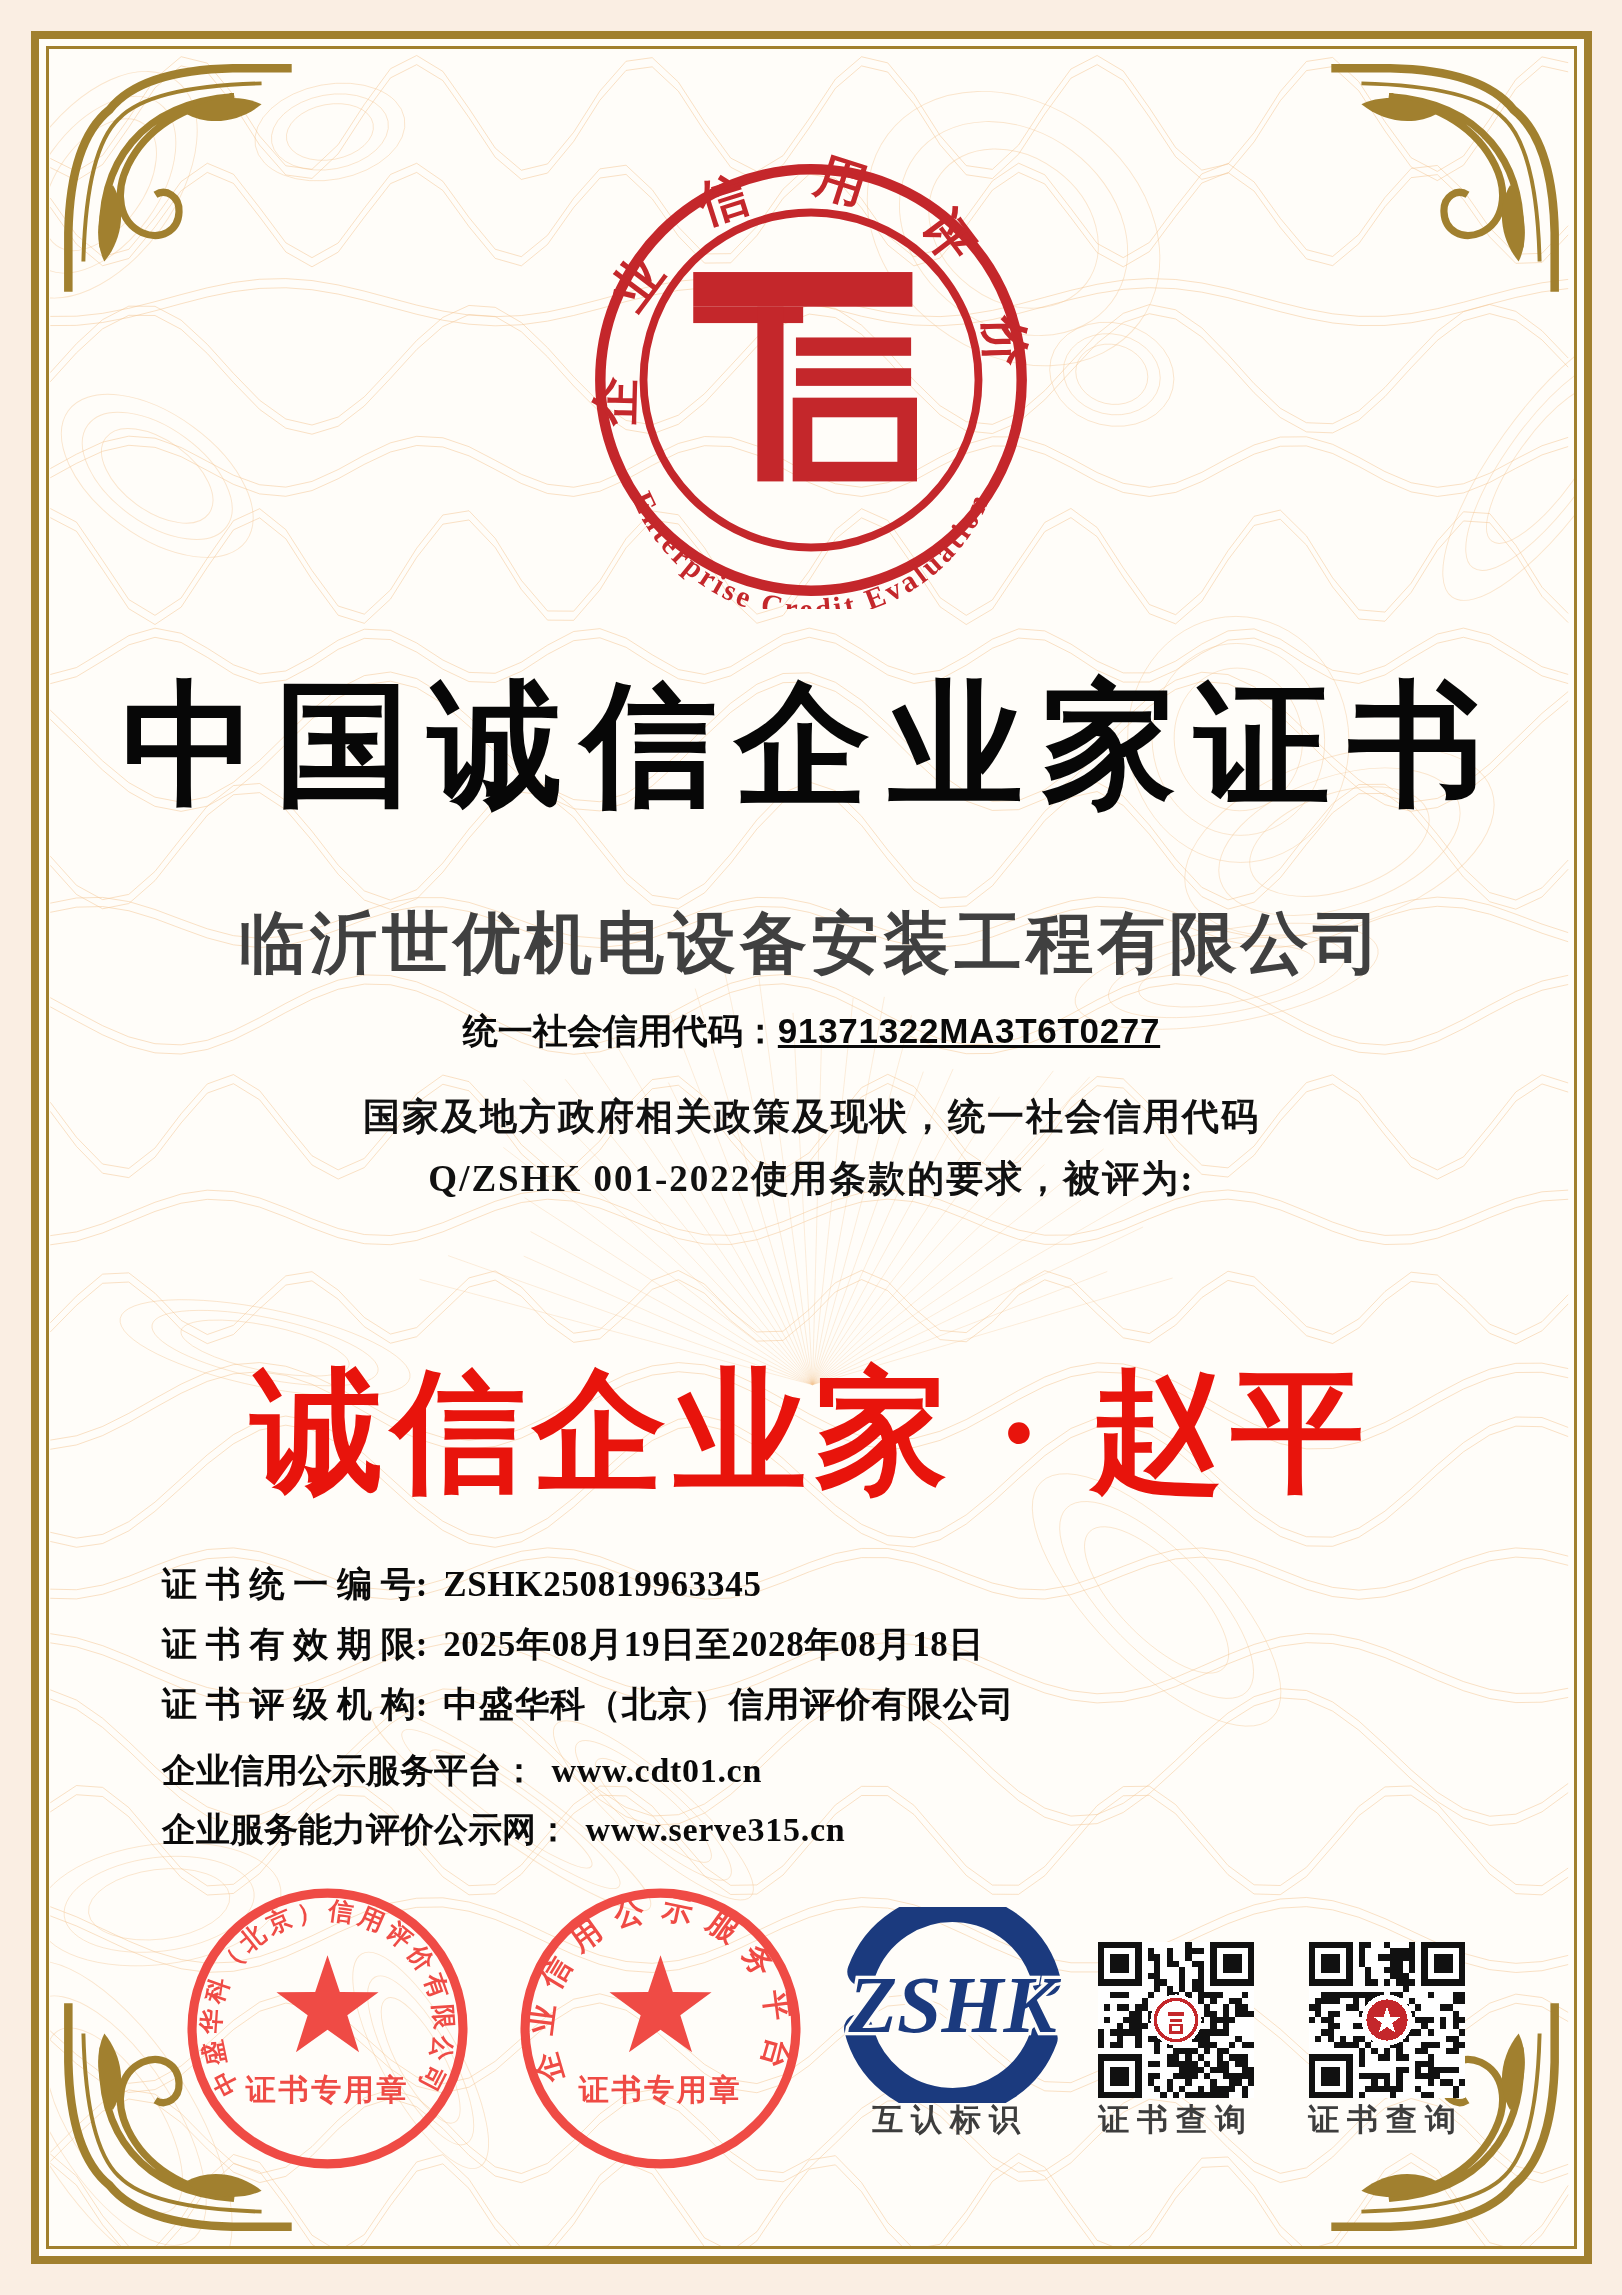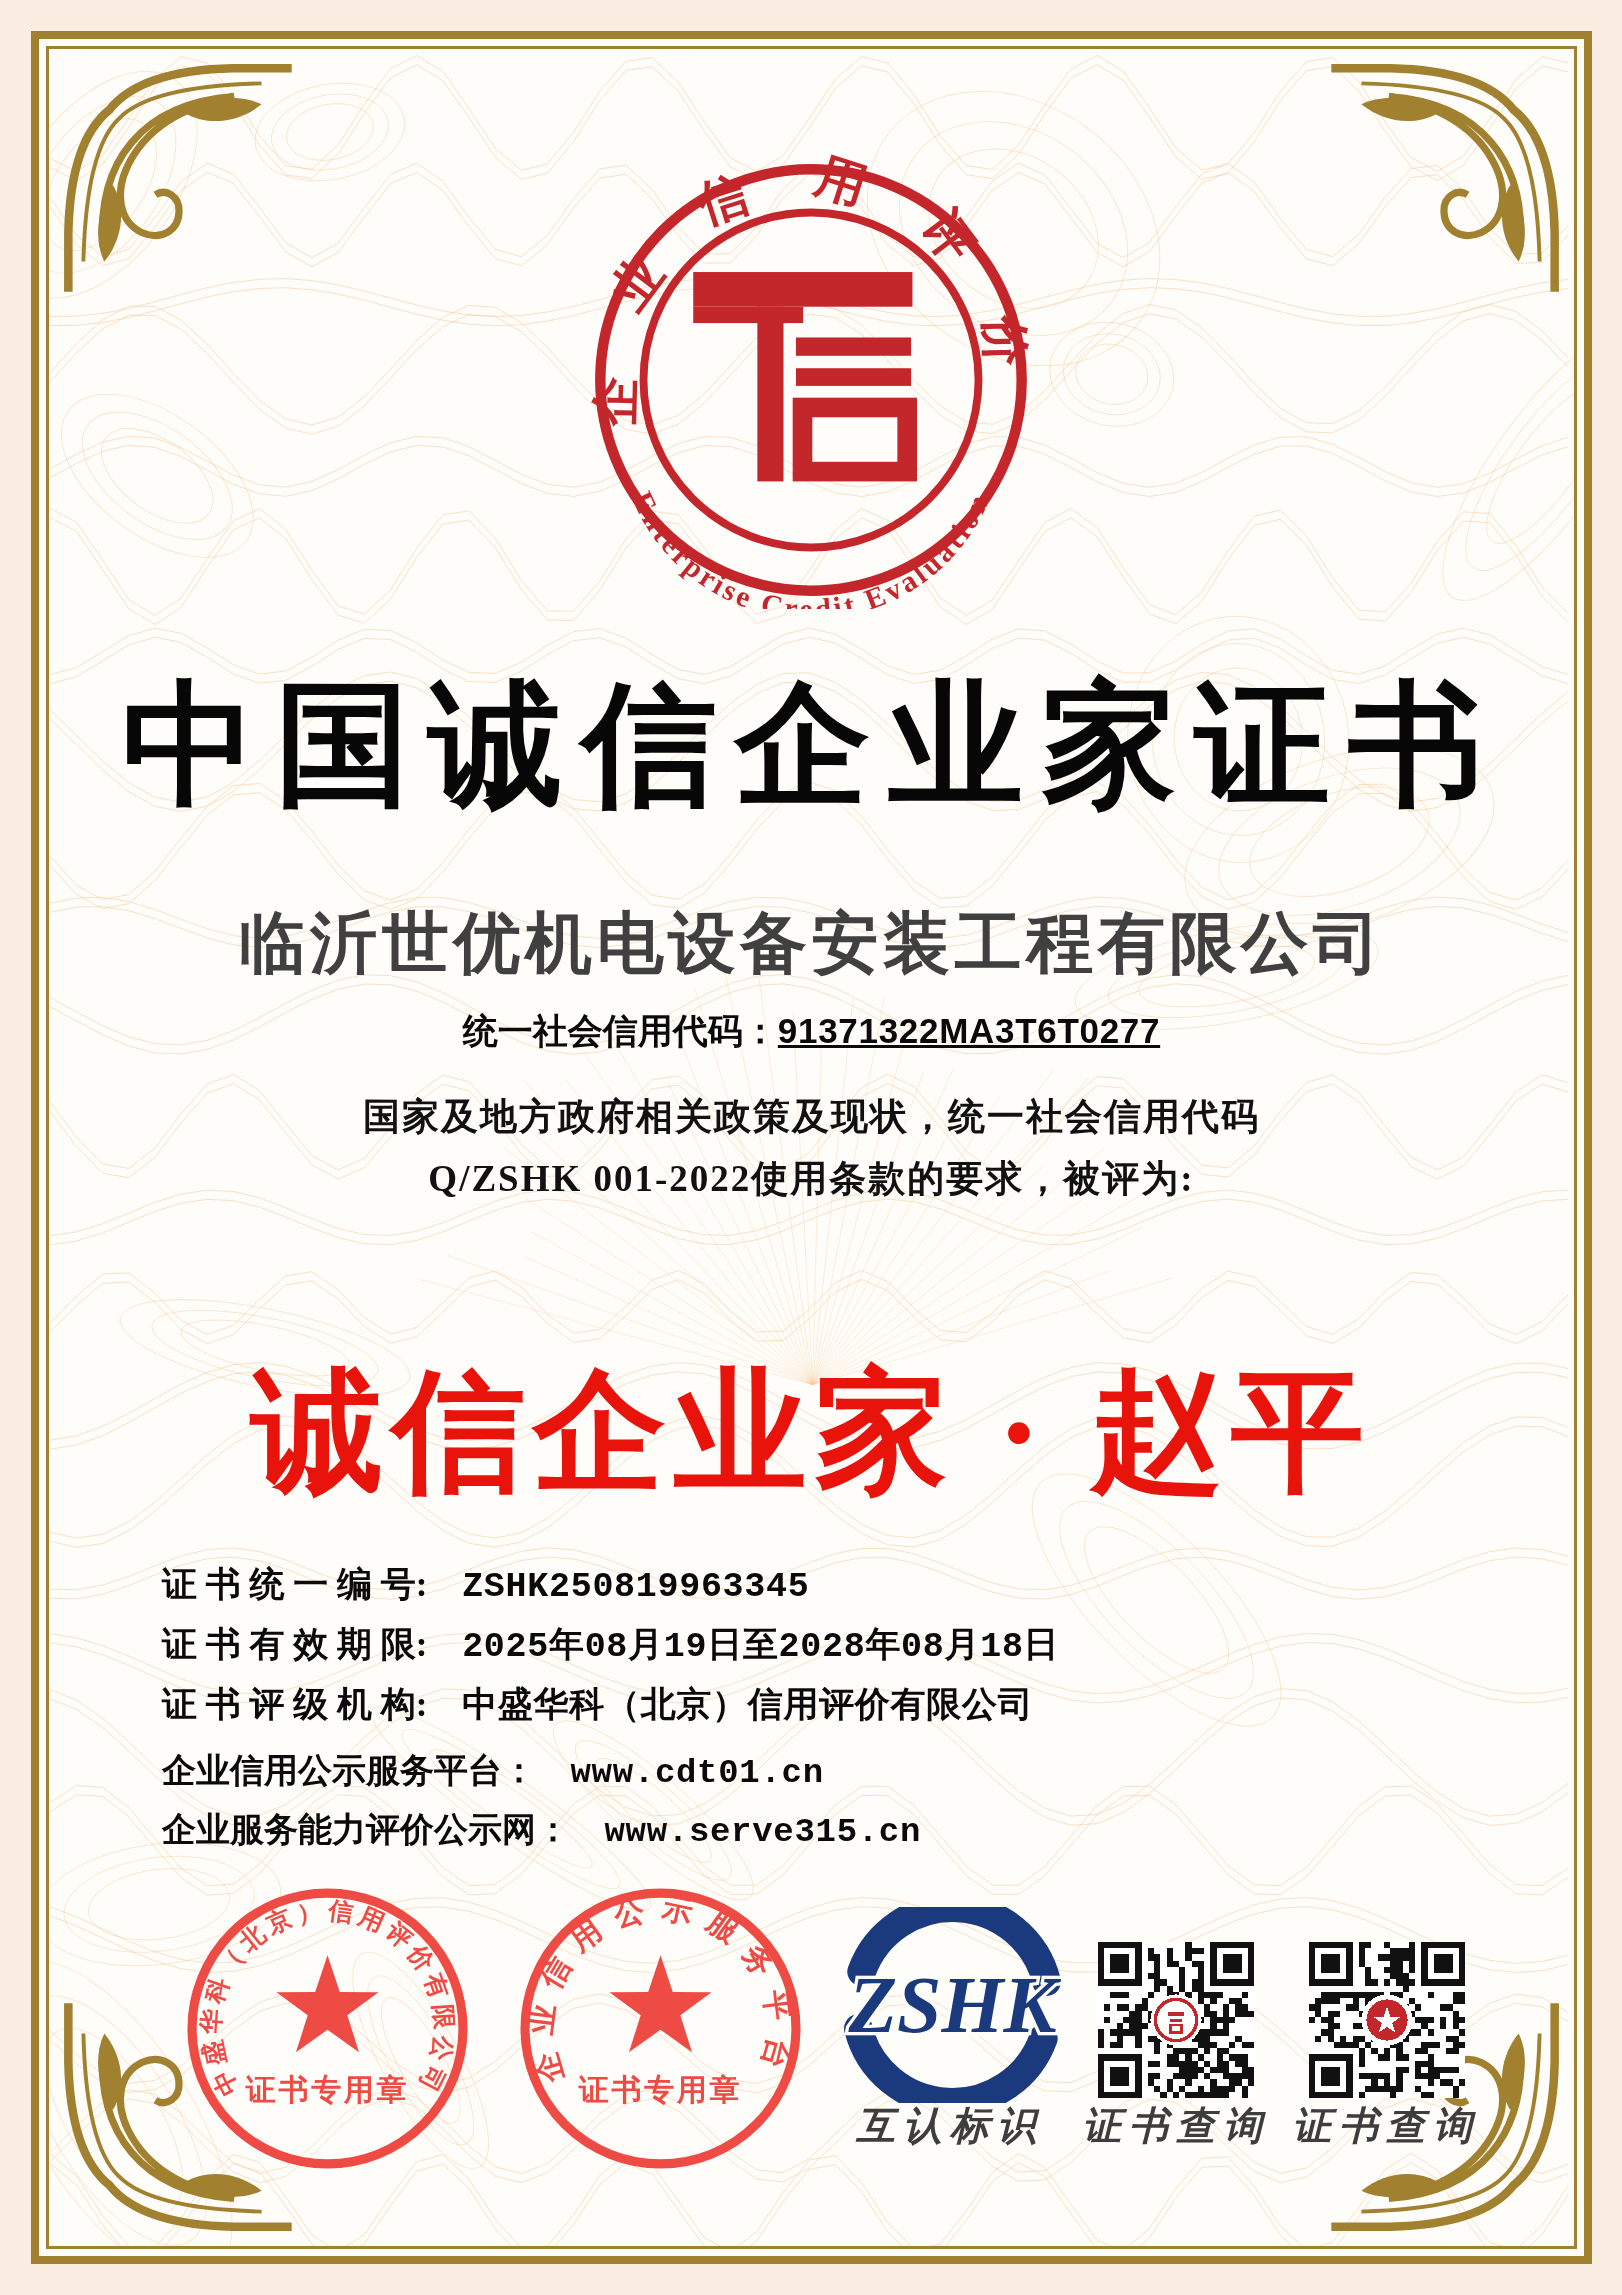--- a/index.html
+++ b/index.html
@@ -27,29 +27,29 @@
   .company-name{top:898px;font-size:67px;font-weight:900;letter-spacing:4.6px;color:#404040;text-align:center;}
   .code-line{top:1008px;font-size:35px;font-weight:700;color:#0a0a0a;}
   .code-line .code-val{font-family:"Liberation Sans","DejaVu Sans",sans-serif;font-weight:700;letter-spacing:0.7px;text-decoration:underline;}
   .body-par{position:absolute;left:0;top:1086px;width:100%;text-align:center;
             font-size:37px;font-weight:700;color:#111;letter-spacing:2px;}
   .body-par .bl{line-height:62px;white-space:nowrap;}
   .award-line{top:1343px;font-size:133px;font-weight:900;letter-spacing:7.9px;color:#e8140c;}
 
   .detail-row{position:absolute;left:162px;white-space:nowrap;color:#0a0a0a;}
   .detail-row .dl{font-weight:900;}
-  .detail-row .dv{font-family:Liberation Mono, monospace;font-weight:700;margin-left:26px;letter-spacing:0.7px;}
+  .detail-row .dv{font-family:Liberation Serif, serif;font-weight:700;margin-left:7px;letter-spacing:0.7px;}
   .r1{top:1561px;font-size:35px;}
   .r2{top:1621px;font-size:35px;}
   .r3{top:1681px;font-size:35px;}
   .r4{top:1748px;font-size:34px;}
   .r5{top:1807px;font-size:34px;}
 
   .foot-label{position:absolute;top:2099px;width:222px;text-align:center;
-    font-size:39px;font-weight:700;letter-spacing:7.9px;color:#3d3d3d;font-style:italic;}
+    font-size:31px;font-weight:700;letter-spacing:7.9px;color:#3d3d3d;}
   .qr-box{position:absolute;top:1942px;width:156px;height:156px;}
   .qr-box svg{width:100%;height:100%;display:block;}
   .seal-svg,.zshk-svg,.topseal-svg{display:block;}
 </style>
 </head>
 <body>
 
 <div class="paper"></div>
 <svg id="bg-svg" width="1525" height="2197" viewBox="0 0 2330 3358">
     <path d="M0,165.7 L40,185.6 L80,161.0 L120,104.2 L160,43.9 L200,10.2 L240,20.1 L280,68.7 L320,131.5 L360,177.0 L400,182.3 L440,144.7 L480,83.2 L520,28.6 L560,8.4 L600,32.7 L640,89.4 L680,149.9 L720,183.8 L760,174.1 L800,125.7 L840,62.8 L880,17.2 L920,11.7 L960,49.0 L1000,110.5 L1040,165.2 L1080,185.6 L1120,161.5 L1160,105.0 L1200,44.5 L1240,10.3 L1280,19.7 L1320,68.0 L1360,130.8 L1400,176.7 L1440,182.5 L1480,145.3 L1520,83.9 L1560,29.1 L1600,8.4 L1640,32.2 L1680,88.6 L1720,149.2 L1760,183.6 L1800,174.5 L1840,126.4 L1880,63.5 L1920,17.5 L1960,11.4 L2000,48.4 L2040,109.7 L2080,164.7 L2120,185.6 L2160,162.1 L2200,105.8 L2240,45.1 L2280,10.5 L2320,19.4 " fill="none" stroke="#f4c796" stroke-width="1.5" opacity="0.55"></path>

